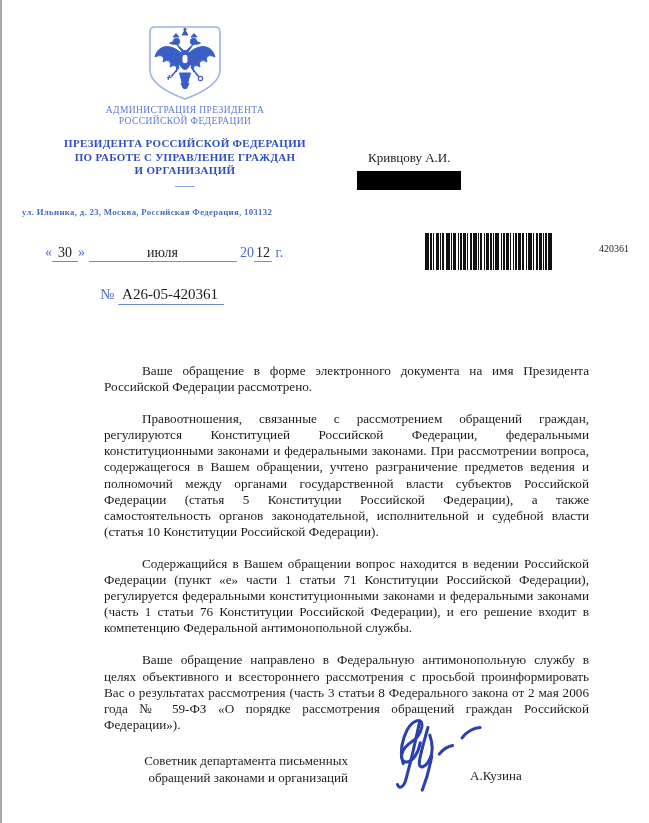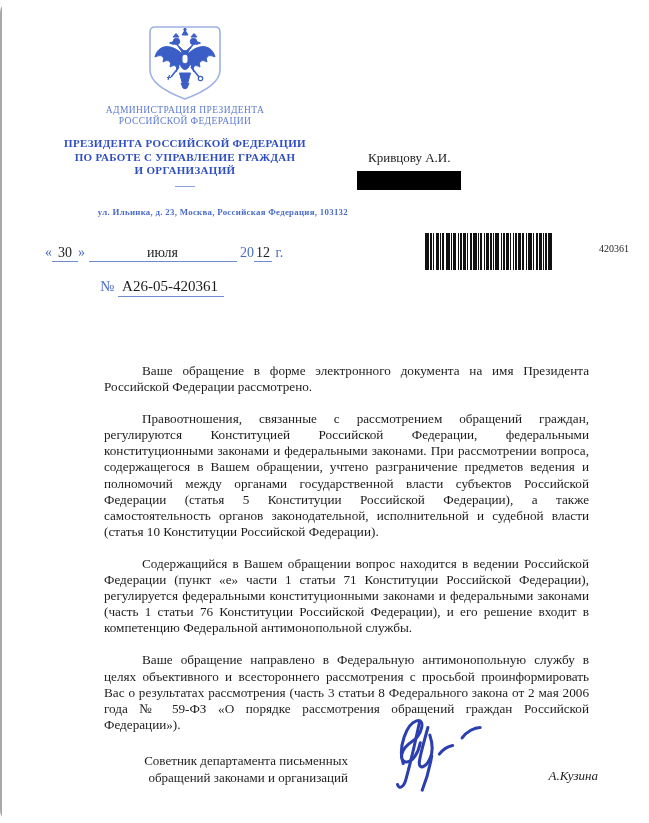--- a/index.html
+++ b/index.html
@@ -2,21 +2,20 @@
 <html><head>
 <meta charset="utf-8">
 <style>
   html,body{margin:0;padding:0;background:#ffffff;}
   .page{
     position:relative;
     width:649px;height:823px;
     background:#ffffff;
     overflow:hidden;
     font-family:"Liberation Serif", serif;
-    border-radius:13px;
   }
   .scan-edge{
     position:absolute;left:0;top:0;width:2px;height:100%;
     background:#a9a9a9;
   }
   
   .letterhead{
     position:absolute;left:22px;top:25px;width:326px;
     text-align:center;
   }
@@ -27,21 +26,21 @@
   }
   .dept-lines{
     color:#2f4fc1;font-weight:bold;font-size:11px;line-height:13.5px;
     letter-spacing:.3px;margin-top:10px;
   }
   .lh-divider{
     width:20px;height:0;border-top:1.5px solid #8aa2dd;
     margin:8px auto 0 auto;
   }
   .address-line{
-    position:absolute;left:22px;top:207px;width:326px;text-align:right;
+    position:absolute;left:22px;top:207px;width:326px;text-align:left;
     color:#4a6cc7;font-size:8.8px;letter-spacing:.3px;font-weight:bold;
   }
   
   .recipient{
     position:absolute;left:368px;top:150px;
     font-size:13px;color:#1c1c1c;
   }
   .redaction-bar{
     position:absolute;left:357px;top:171px;width:104px;height:19px;
     background:#000;
@@ -50,21 +49,21 @@
   .date-line{
     position:absolute;left:45px;top:245px;
     font-size:14px;color:#4a6cc7;white-space:nowrap;font-family:Liberation Serif, serif;
   }
   .date-line .black{color:#1c1c1c;}
   .ul{border-bottom:1px solid #6f8cd0;display:inline-block;}
   .day-slot{min-width:26px;text-align:center;}
   .month-slot{min-width:148px;text-align:center;}
   .year-slot{min-width:18px;text-align:center;}
   .num-line{
-    position:absolute;left:100px;top:278px;
+    position:absolute;left:100px;top:286px;
     font-size:15px;color:#4a6cc7;white-space:nowrap;
   }
   .num-line .value{color:#1c1c1c;border-bottom:1px solid #6f8cd0;padding:0 6px 2px 4px;}
   
   .barcode-wrap{
     position:absolute;left:425px;top:233px;width:166px;height:37px;
     display:flex;align-items:stretch;overflow:hidden;background:#fff;
   }
   .barcode-wrap .bar{height:100%;}
   .barcode-label{
@@ -78,22 +77,22 @@
     text-align:justify;
   }
   .body-text p{margin:16px;text-indent:38px;}
   
   .sig-position{
     position:absolute;left:88px;top:753px;width:260px;
     font-size:13px;line-height:16.5px;color:#1c1c1c;text-align:right;
   }
   .sig-scribble{position:absolute;left:388px;top:712px;}
   .sig-name{
-    position:absolute;left:470px;top:768px;width:128px;text-align:right;
-    font-size:13px;color:#1c1c1c;font-style:italic;
+    position:absolute;left:470px;top:768px;width:128px;text-align:left;
+    font-size:13px;color:#1c1c1c;
   }
 </style>
 </head>
 <body>
 
 <div class="page">
   <div class="scan-edge"></div>
 
   <div class="letterhead">
     <svg class="emblem" width="74" height="76" viewBox="0 0 74 76">

